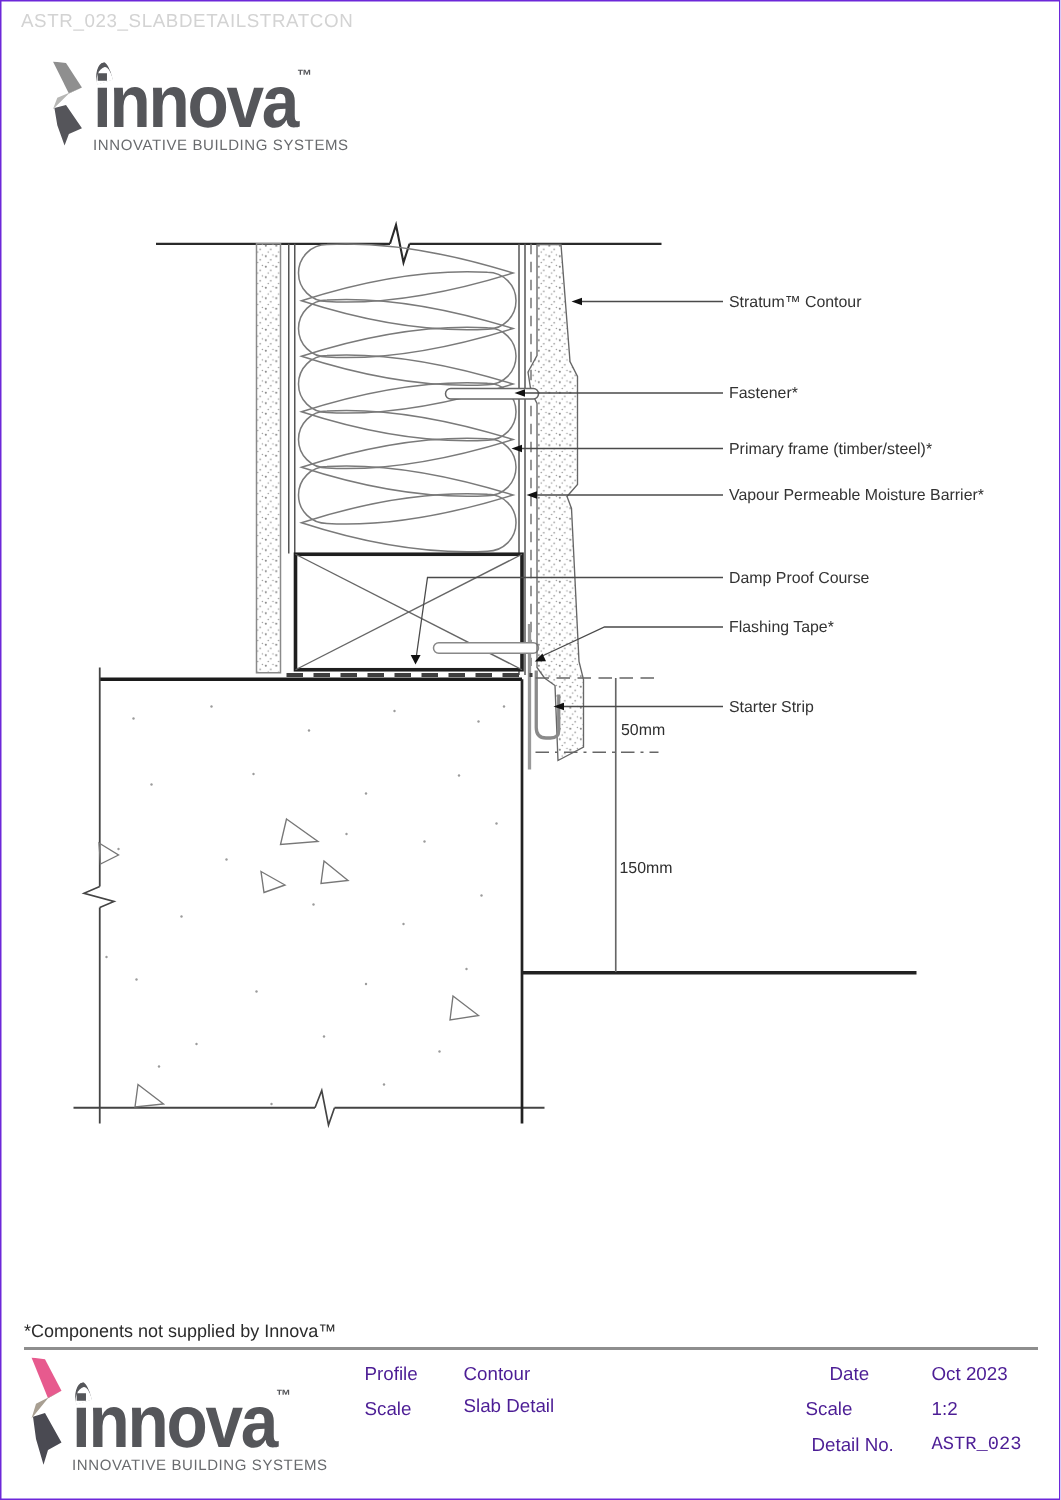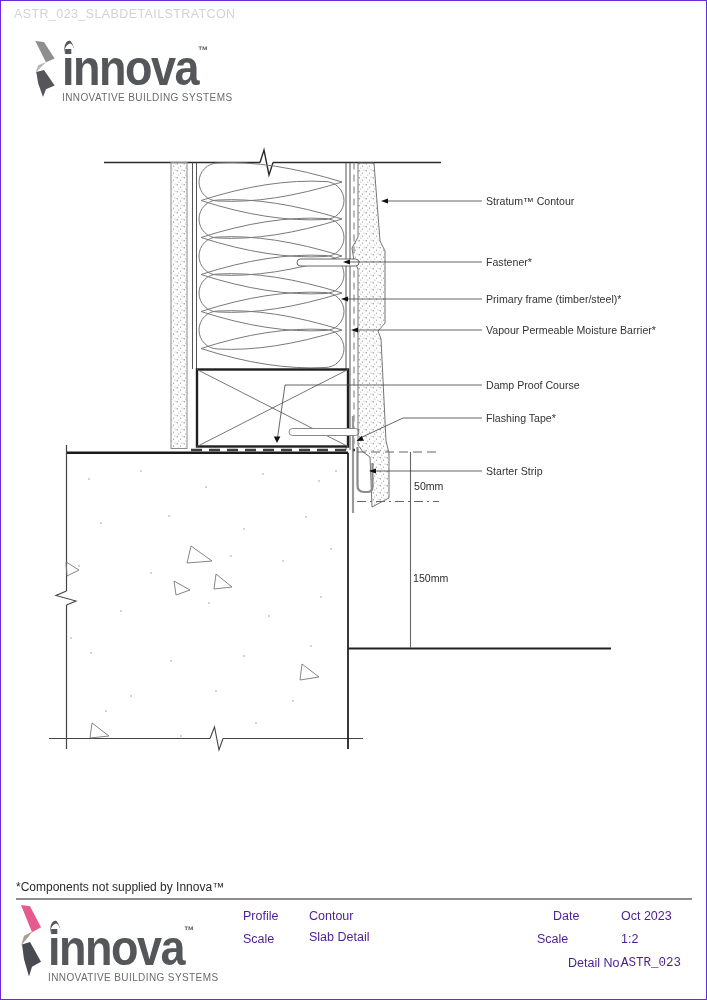--- a/index.html
+++ b/index.html
@@ -214,17 +214,17 @@
 
   <div>
     <div class="tb-label" style="left:242px;top:908px;">Profile</div>
     <div class="tb-value" style="left:308px;top:908px;text-align:right;">Contour</div>
     <div class="tb-label" style="left:242px;top:931px;">Scale</div>
     <div class="tb-value" style="left:308px;top:929px;text-align:right;">Slab Detail</div>
     <div class="tb-label" style="left:552px;top:908px;">Date</div>
     <div class="tb-value" style="left:620px;top:908px;">Oct 2023</div>
     <div class="tb-label" style="left:536px;top:931px;">Scale</div>
     <div class="tb-value" style="left:620px;top:931px;">1:2</div>
-    <div class="tb-label" style="left:567px;top:955px;text-align:right;">Detail No.</div>
+    <div class="tb-label" style="left:540px;top:955px;text-align:right;">Detail No.</div>
     <div class="tb-value" style="left:620px;top:955px;font-family:Liberation Mono, monospace;">ASTR_023</div>
   </div>
 
 </div>
 
 </body></html>

